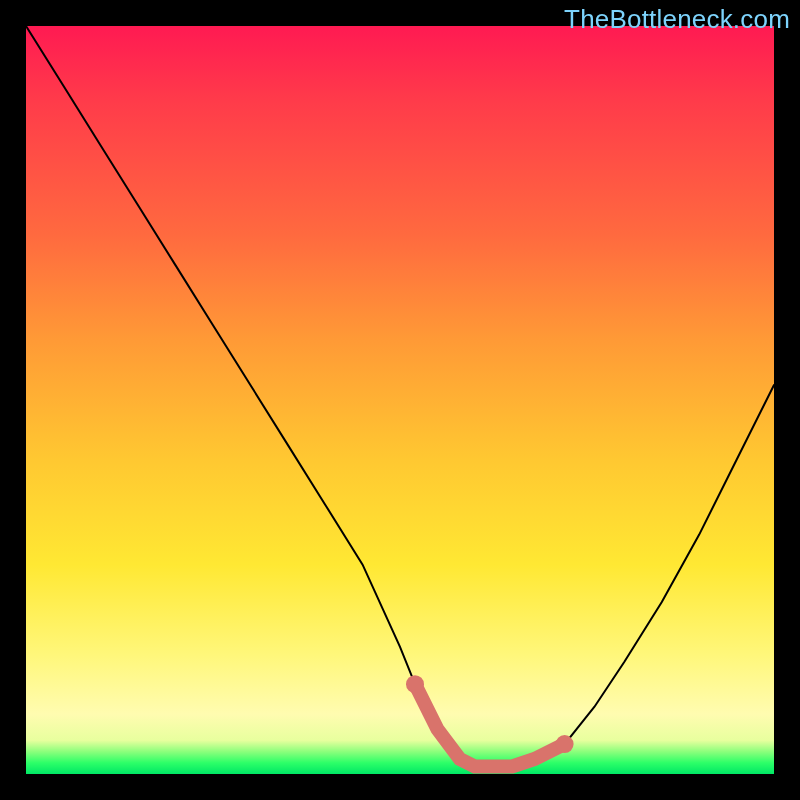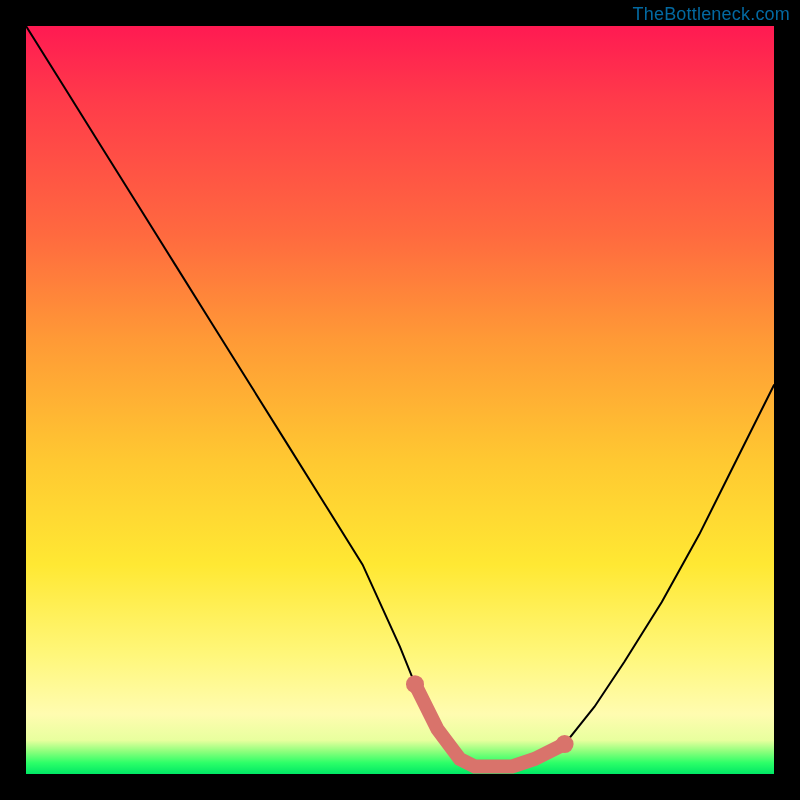--- a/index.html
+++ b/index.html
@@ -39,22 +39,22 @@
       #e8ff9e 95.5%,
       #8cff7c 97%,
       #2dff68 98.5%,
       #00e765 100%
     );
   }
   .watermark {
     position: absolute;
     top: 4px;
     right: 10px;
-    color: #0369a1;
-    font-size: 18px;
+    color: #7dd3fc;
+    font-size: 26px;
     letter-spacing: 0.2px;
     font-weight: 500;
     user-select: none;
   }
   svg.curve {
     position: absolute;
     left: 0;
     top: 0;
     width: 748px;
     height: 748px;

